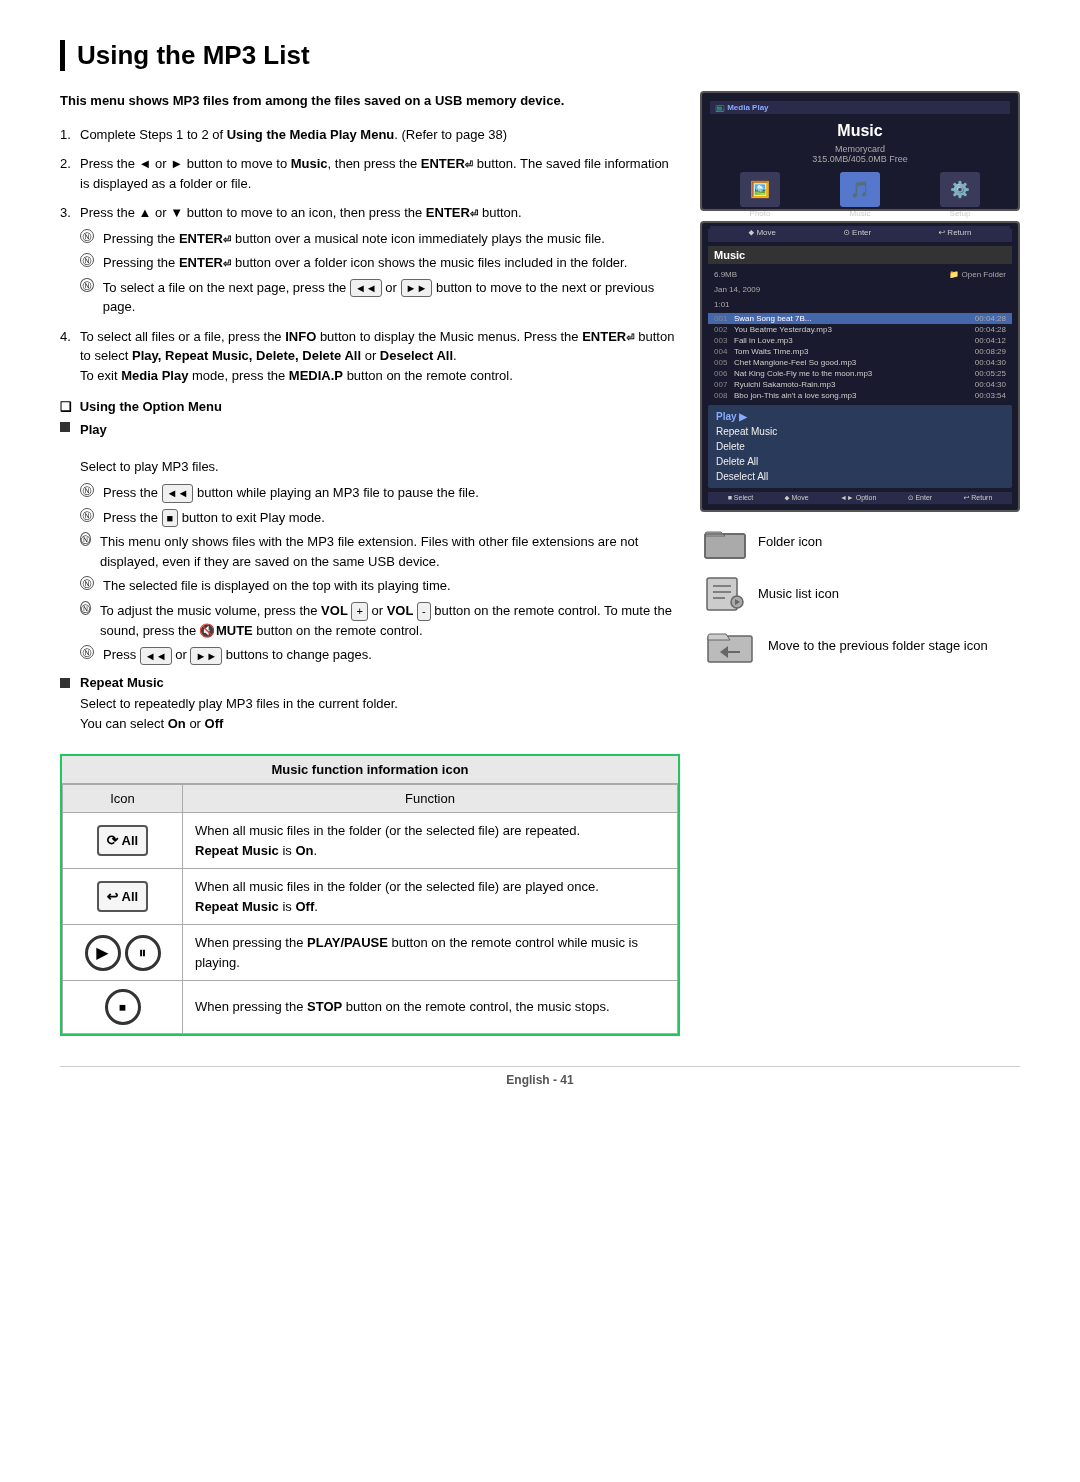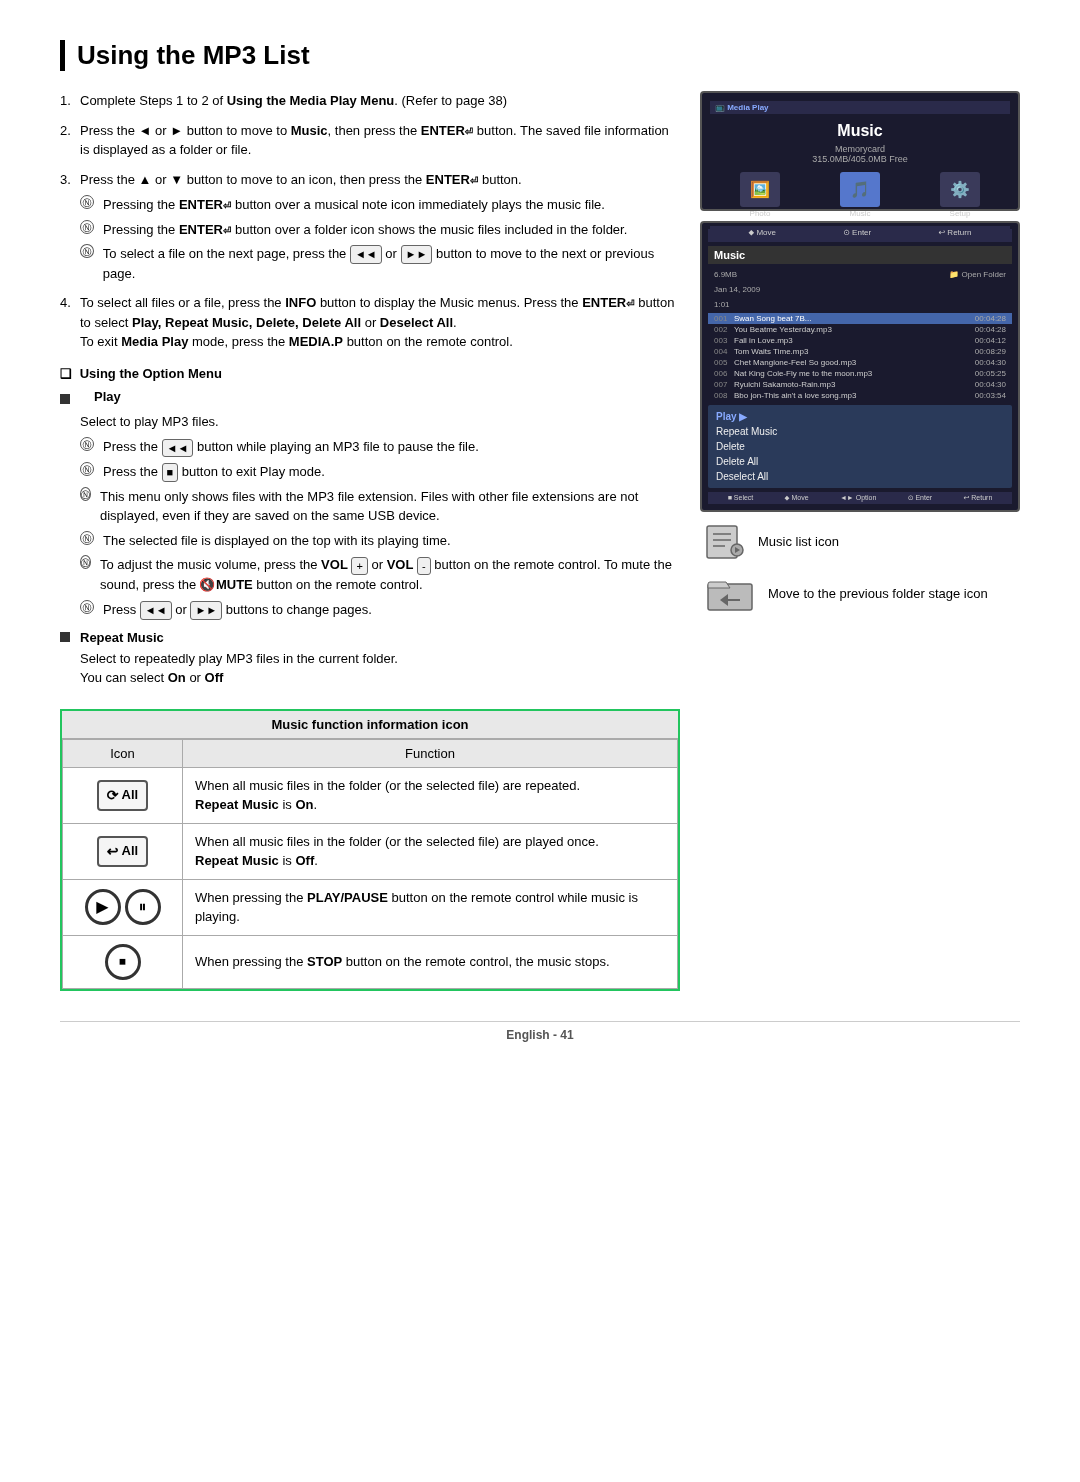--- a/index.html
+++ b/index.html
@@ -83,24 +83,24 @@
       align-items: center;
       gap: 8px;
     }
 
     .play-section {
       margin-bottom: 10px;
     }
 
     .play-title {
       font-weight: bold;
-      margin-bottom: 8px;
-      display: flex;
-      align-items: flex-end;
-      gap: 20px;
+      margin-bottom: 20px;
+      display: flex;
+      align-items: flex-start;
+      gap: 6px;
     }
 
     .play-desc {
       margin-left: 20px;
       margin-bottom: 6px;
       line-height: 1.5;
     }
 
     .repeat-section {
       margin-top: 10px;
@@ -411,20 +411,21 @@
     }
   </style>
 </head>
 <body>
 
 <h1 class="page-title">Using the MP3 List</h1>
 
 <div class="main-content">
   <div class="left-col">
 
+    <p class="intro-text">This menu shows MP3 files from among the files saved on a USB memory device.</p>
 
     <ol class="numbered-list">
       <li>
         <span class="num">1.</span>
         Complete Steps 1 to 2 of <strong>Using the Media Play Menu</strong>. (Refer to page 38)
       </li>
       <li>
         <span class="num">2.</span>
         Press the ◄ or ► button to move to <strong>Music</strong>, then press the <strong>ENTER<span style="font-size:10px;">⏎</span></strong> button.
         The saved file information is displayed as a folder or file.
@@ -667,20 +668,30 @@
       <div class="ml-bottom-bar">
         <span>■ Select</span>
           <span>⬥ Move</span>
           <span>◄► Option</span>
           <span>⊙ Enter</span>
           <span>↩ Return</span>
       </div>
     </div>
 
     <div class="icon-legend">
+      <div class="legend-item">
+        <div class="legend-icon-box">
+          <svg width="44" height="36" viewBox="0 0 44 36">
+            <rect x="2" y="10" width="40" height="24" rx="2" fill="#aaa" stroke="#666" stroke-width="1.5"></rect>
+            <path d="M2 12 L2 10 Q2 8 4 8 L18 8 L22 12 Z" fill="#bbb" stroke="#666" stroke-width="1"></path>
+            <rect x="2" y="10" width="40" height="24" rx="2" fill="none" stroke="#666" stroke-width="1.5"></rect>
+          </svg>
+        </div>
+        <span class="legend-text">Folder icon</span>
+      </div>
 
       <div class="legend-item">
         <div class="legend-icon-box">
           <svg width="44" height="36" viewBox="0 0 44 36">
             <rect x="4" y="2" width="30" height="32" rx="2" fill="#ccc" stroke="#666" stroke-width="1.5"></rect>
             <line x1="10" y1="10" x2="28" y2="10" stroke="#666" stroke-width="1.5"></line>
             <line x1="10" y1="16" x2="28" y2="16" stroke="#666" stroke-width="1.5"></line>
             <line x1="10" y1="22" x2="22" y2="22" stroke="#666" stroke-width="1.5"></line>
             <circle cx="34" cy="26" r="6" fill="#aaa" stroke="#666" stroke-width="1.5"></circle>
             <path d="M32 23 L37 26 L32 29 Z" fill="#666"></path>

